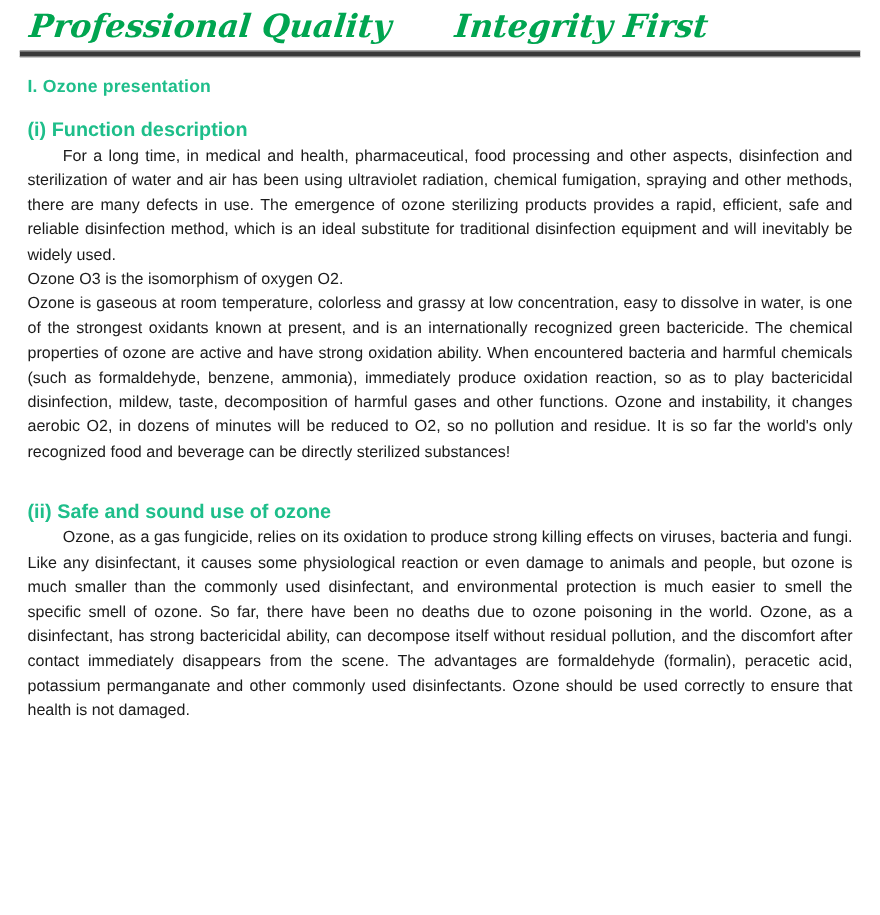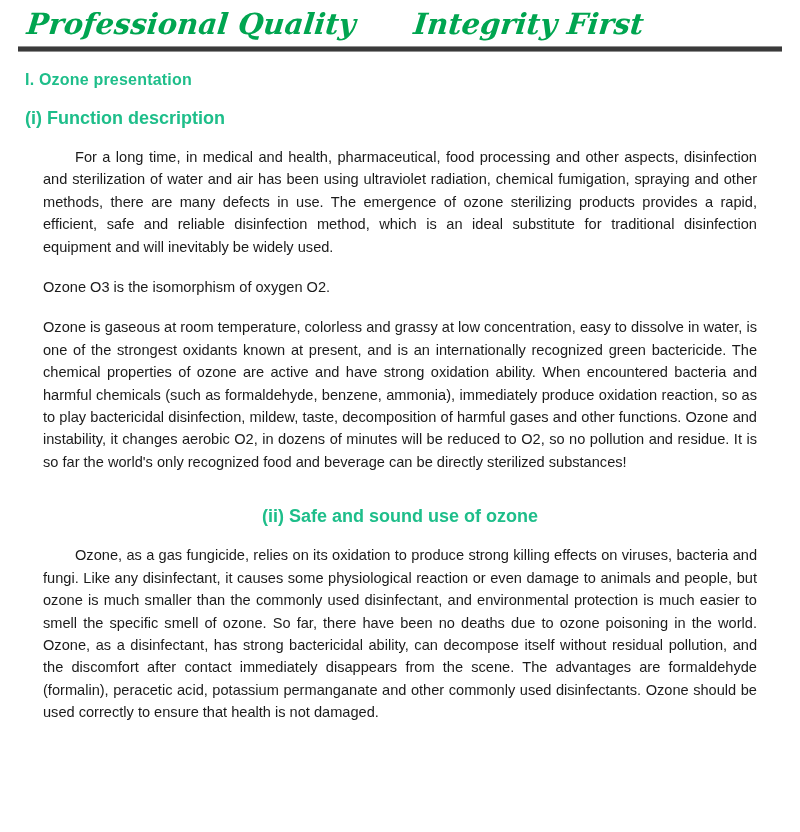--- a/index.html
+++ b/index.html
@@ -48,24 +48,23 @@
   }
   h2.sec {
     color: #1ebe8a;
     font-size: 18px;
     font-weight: bold;
     margin: 16px 0 3px 0;
     line-height: 19px;
   }
   section.sec2 h2.sec {
     margin-top: 34px;
-    text-align: center;
   }
   p.body-par {
-    margin: 18px;
+    margin: 0;
     font-size: 14.6px;
     line-height: 22.4px;
     text-align: justify;
   }
   p.indent {
     text-indent: 32px;
   }
 </style>
 </head>
 <body>

